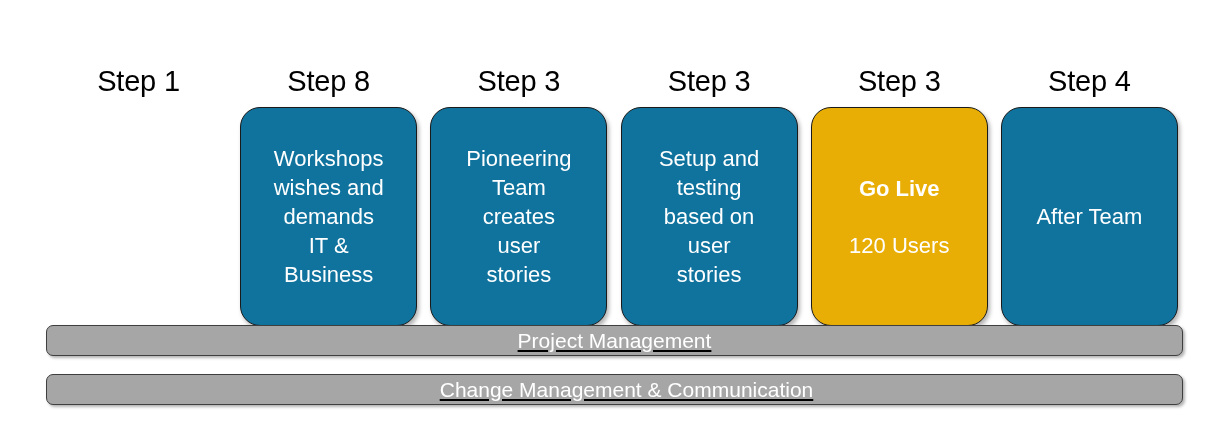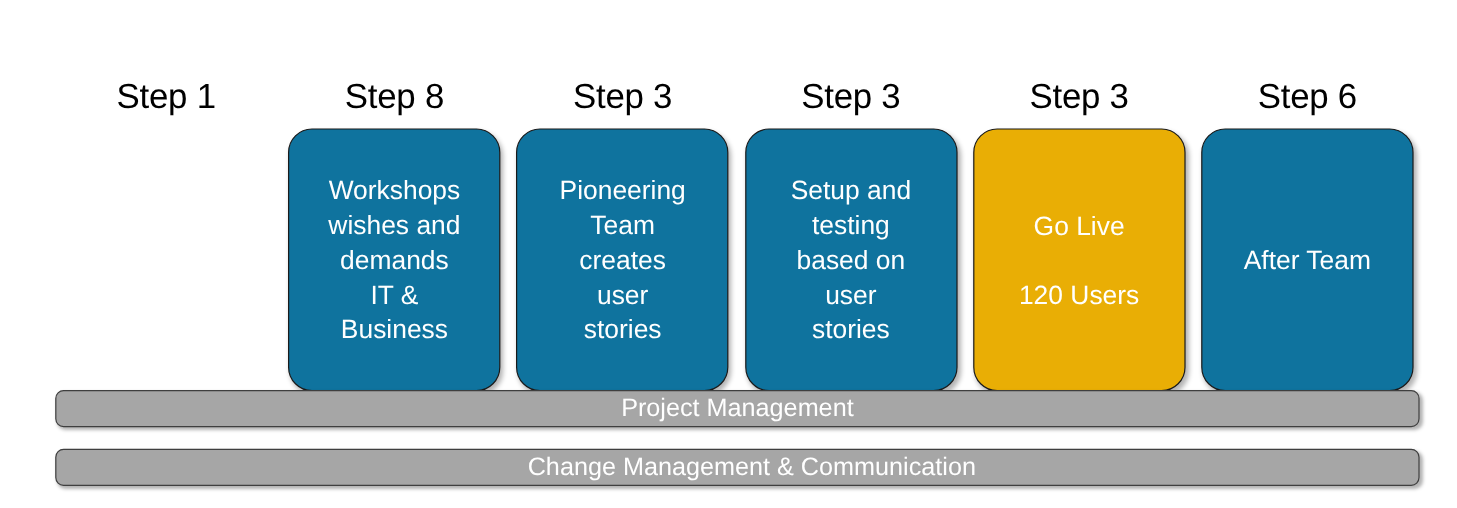--- a/index.html
+++ b/index.html
@@ -67,21 +67,21 @@
 
   .box-text {
     color: #ffffff;
     font-size: 22px;
     line-height: 29px;
     text-align: center;
     font-weight: 400;
     white-space: pre-line;
   }
   .box-text.bold {
-    font-weight: 400;
+    font-weight: 700;
   }
   .box-text.spaced-below {
     margin-bottom: 28px;
   }
 
   
   .bars {
     position: absolute;
     left: 46px;
     top: 325px;
@@ -91,20 +91,21 @@
     width: 1137px;
     height: 31px;
     box-sizing: border-box;
     background: #A6A6A6;
     border: 1px solid #3f3f3f;
     border-radius: 7px;
     display: flex;
     align-items: center;
     justify-content: center;
     box-shadow: 2px 2px 3px rgba(0,0,0,0.30);
+    text-decoration: underline;
   }
   .bar + .bar {
     margin-top: 18px;
     padding-left: 24px;
   }
   .bar-text {
     color: #ffffff;
     font-size: 21px;
     line-height: 24px;
     font-weight: 400;
@@ -157,21 +158,21 @@
 
     <div class="step-col">
       <div class="step-label">Step 3</div>
       <div class="step-box amber">
         <div class="box-text bold spaced-below">Go Live</div>
         <div class="box-text">120 Users</div>
       </div>
     </div>
 
     <div class="step-col">
-      <div class="step-label">Step 6</div>
+      <div class="step-label">Step 4</div>
       <div class="step-box blue">
         <div class="box-text">After Team</div>
       </div>
     </div>
 
   </div>
 
   <div class="bars">
     <div class="bar">
       <span class="bar-text">Project Management</span>

